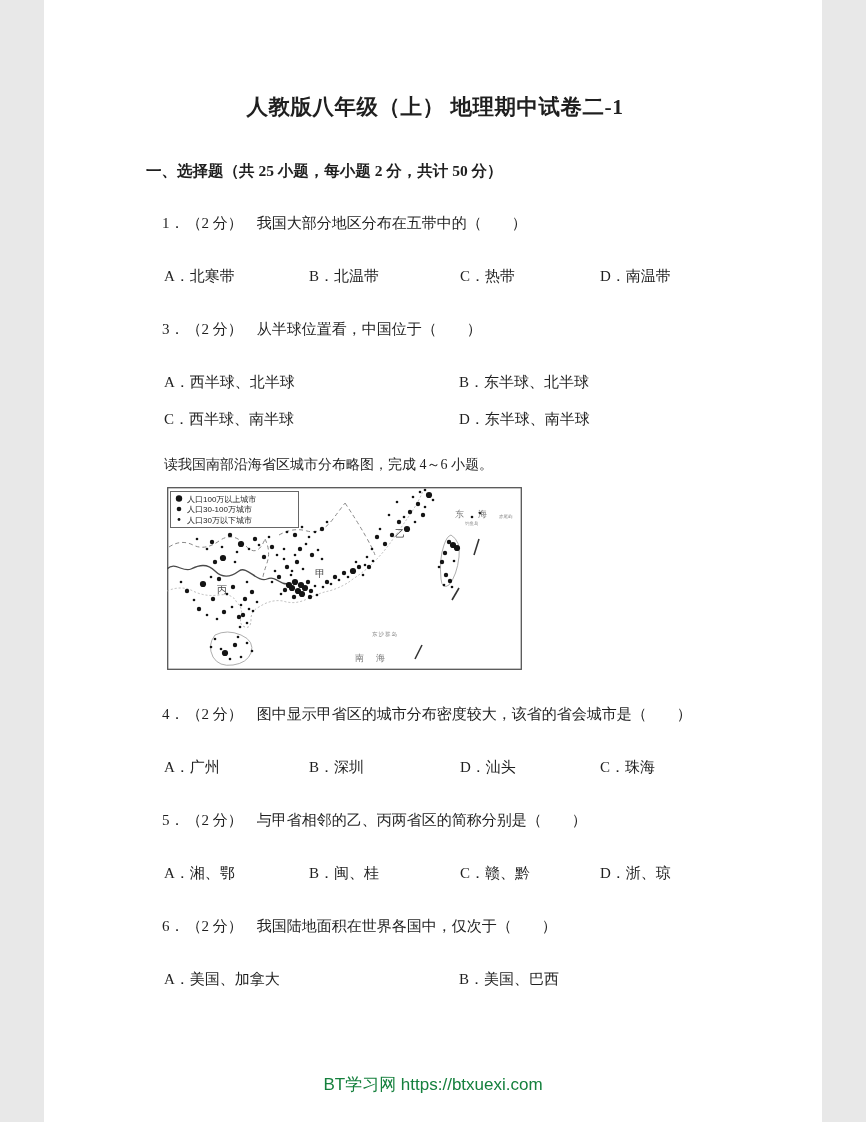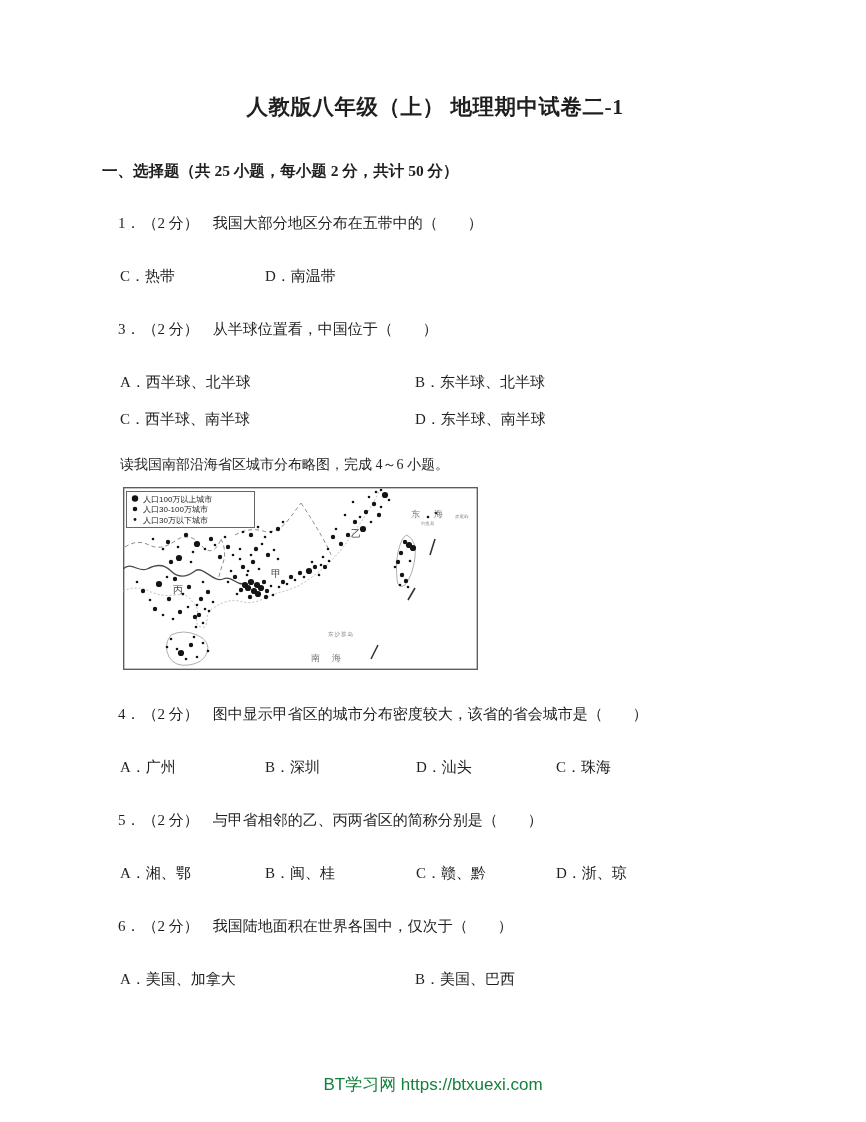--- a/index.html
+++ b/index.html
@@ -1,18 +1,18 @@
 <!DOCTYPE html>
 <html><head>
 <meta charset="utf-8">
 <style>
   html,body { margin:0; padding:0; background:#e8e8e8; }
   .page {
     position:relative;
-    width:866px; height:1122px;
+    width:778px; height:1122px;
     margin:0 auto;
     background:#ffffff;
     font-family:"Liberation Serif","DejaVu Serif",serif;
     color:#1f1f1f;
     overflow:hidden;
   }
   .inner { padding:90px 98px 0 102px; }
   .title {
     font-size:21.5px; font-weight:700; text-align:center;
     line-height:34px; margin:0 0 28px 0; letter-spacing:0.5px;
@@ -64,20 +64,22 @@
 <div class="page">
   <div class="inner">
 
     <h1 class="title">人教版八年级（上） 地理期中试卷二-1</h1>
 
     <div class="section-heading">一、选择题（共 25 小题，每小题 2 分，共计 50 分）</div>
 
     <div class="question">
       <p class="q-text"><span class="q-num">1．</span><span class="q-score">（2 分）</span><span>我国大部分地区分布在五带中的（　　）</span></p>
       <div class="options cols4">
+        <span class="option">A．北寒带</span>
+        <span class="option">B．北温带</span>
         <span class="option">C．热带</span>
         <span class="option">D．南温带</span>
       </div>
     </div>
 
 
     <div class="question">
       <p class="q-text"><span class="q-num">3．</span><span class="q-score">（2 分）</span><span>从半球位置看，中国位于（　　）</span></p>
       <div class="options cols2">
         <span class="option">A．西半球、北半球</span>

